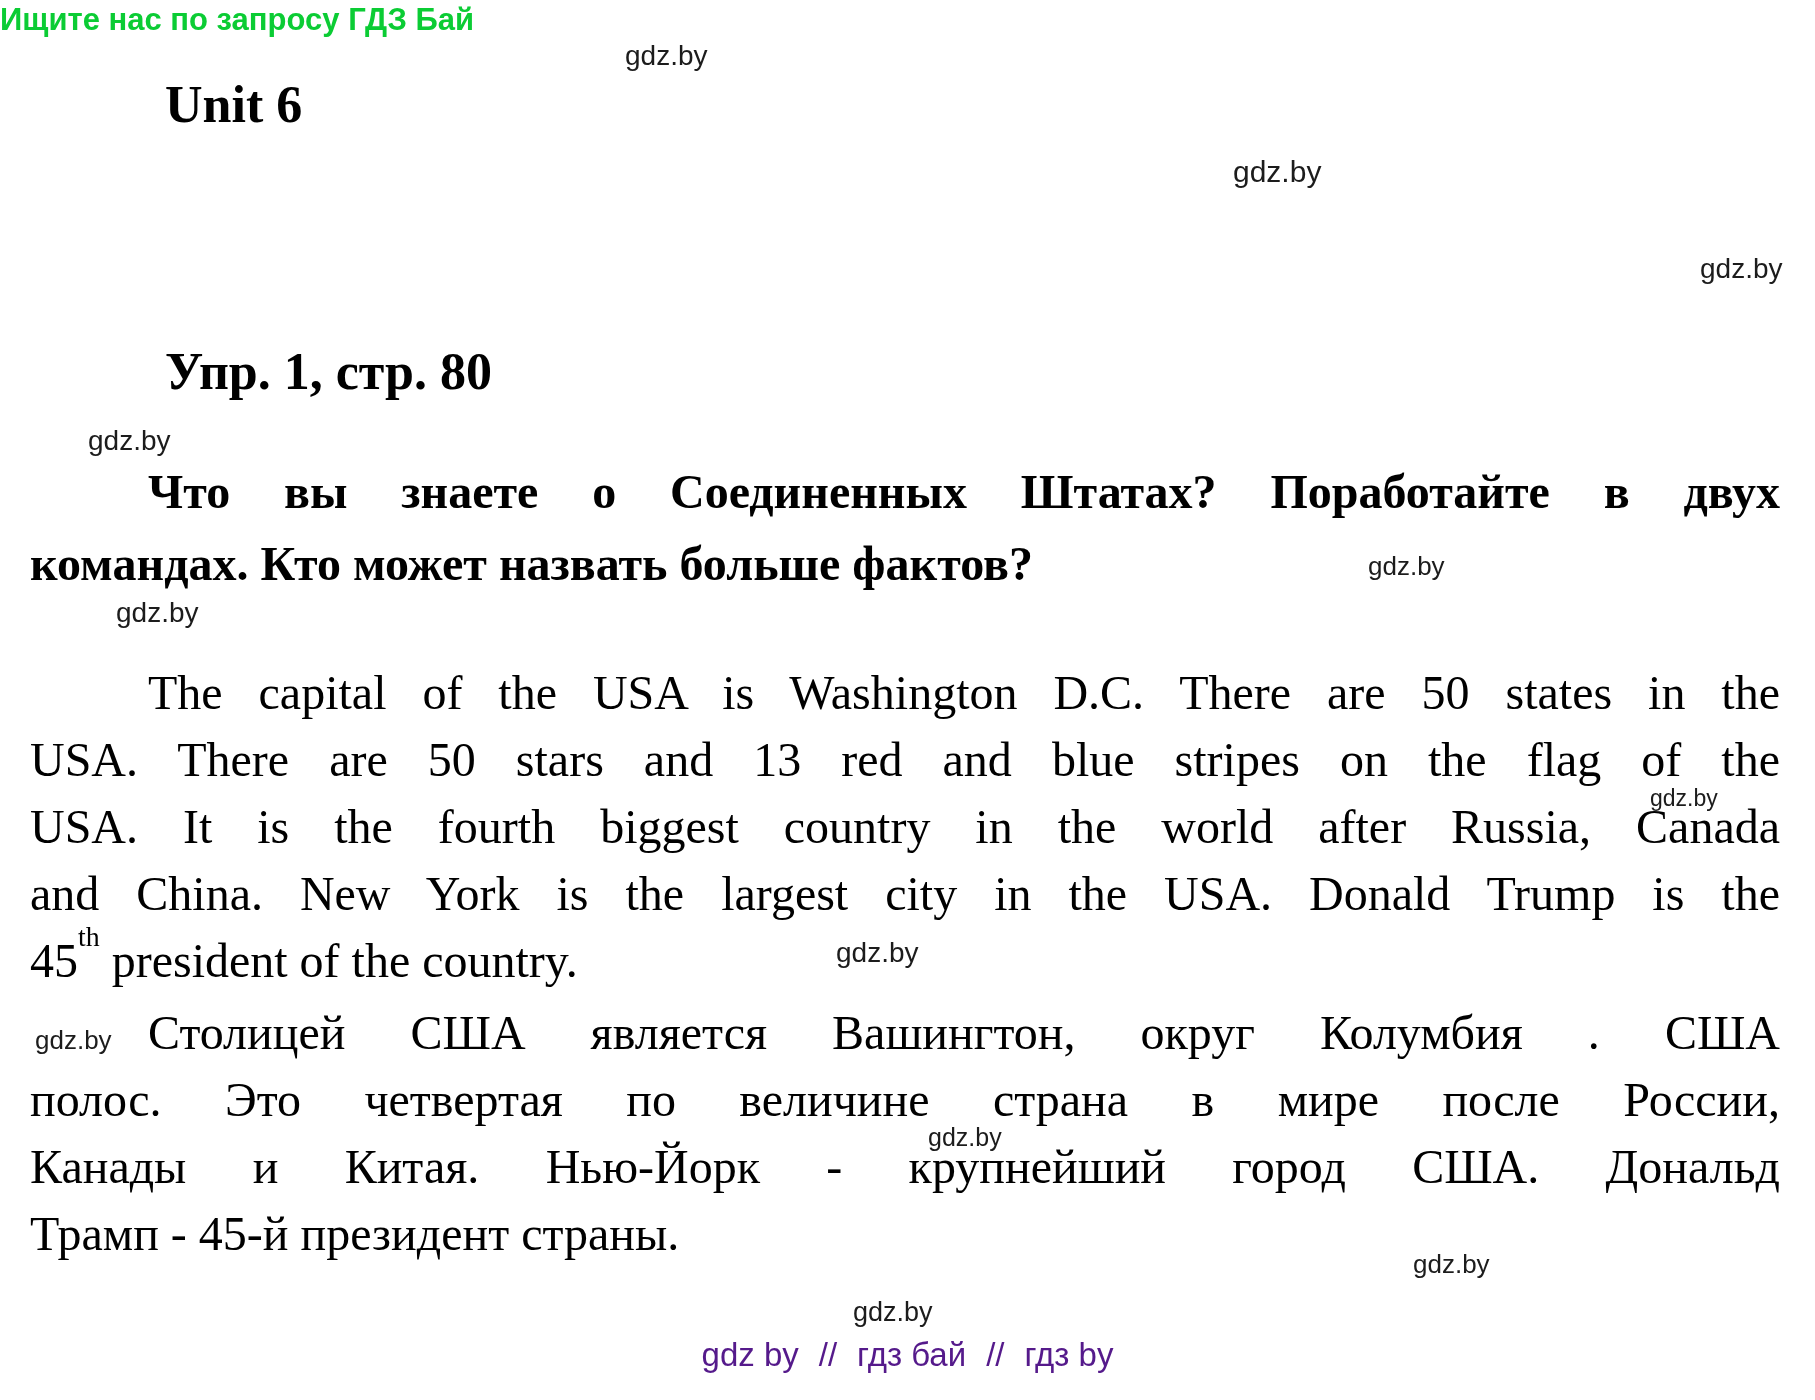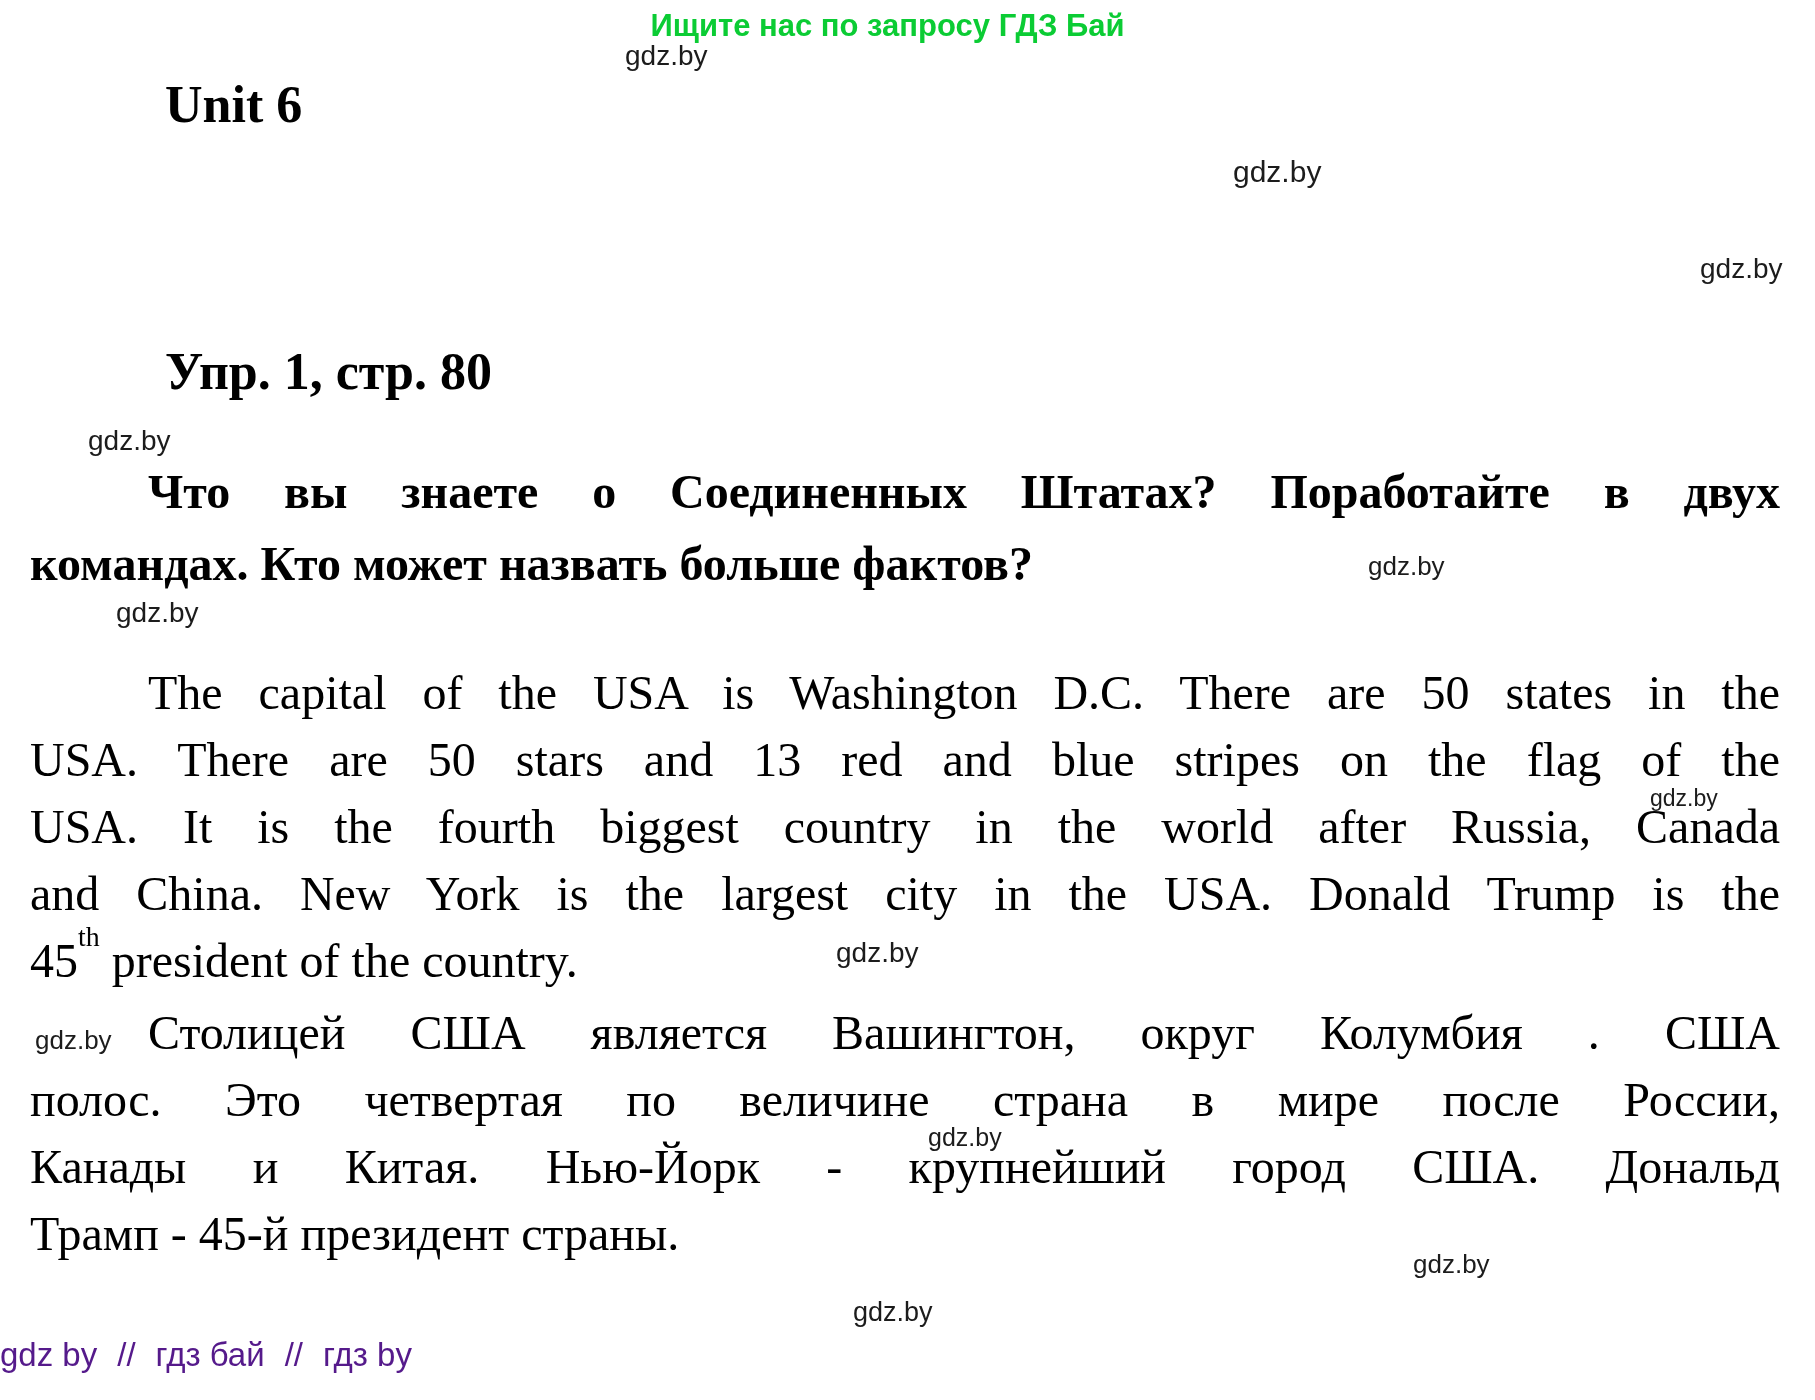--- a/index.html
+++ b/index.html
@@ -16,26 +16,25 @@
     height: 1400px;
     background: #ffffff;
     font-family: "Liberation Serif", "DejaVu Serif", serif;
     color: var(--text-black, #000000);
   }
   .banner {
     position: absolute;
     top: 2px;
     left: 0;
     right: 40px;
-    text-align: center;
+    text-align: left;
     font-family: "Liberation Sans", "DejaVu Sans", sans-serif;
     font-size: 31px;
     font-weight: bold;
     color: var(--banner-green, #0bcc34);
-    margin-top: 6px;
   }
   .wm {
     position: absolute;
     font-family: "Liberation Sans", "DejaVu Sans", sans-serif;
     font-size: 28px;
     color: var(--watermark-gray, #1c1c1c);
     white-space: nowrap;
   }
   .heading {
     position: absolute;
@@ -77,20 +76,21 @@
     font-size: 58%;
     position: relative;
     top: -0.52em;
     line-height: 0;
   }
   .footer {
     position: absolute;
     top: 1336px;
     left: 0;
     right: 0;
+    text-align: center;
     font-family: "Liberation Sans", "DejaVu Sans", sans-serif;
     font-size: 33px;
     color: var(--footer-purple, #551a8b);
   }
   .footer .sep {
     margin: 0 20px;
   }
 </style>
 </head>
 <body>

